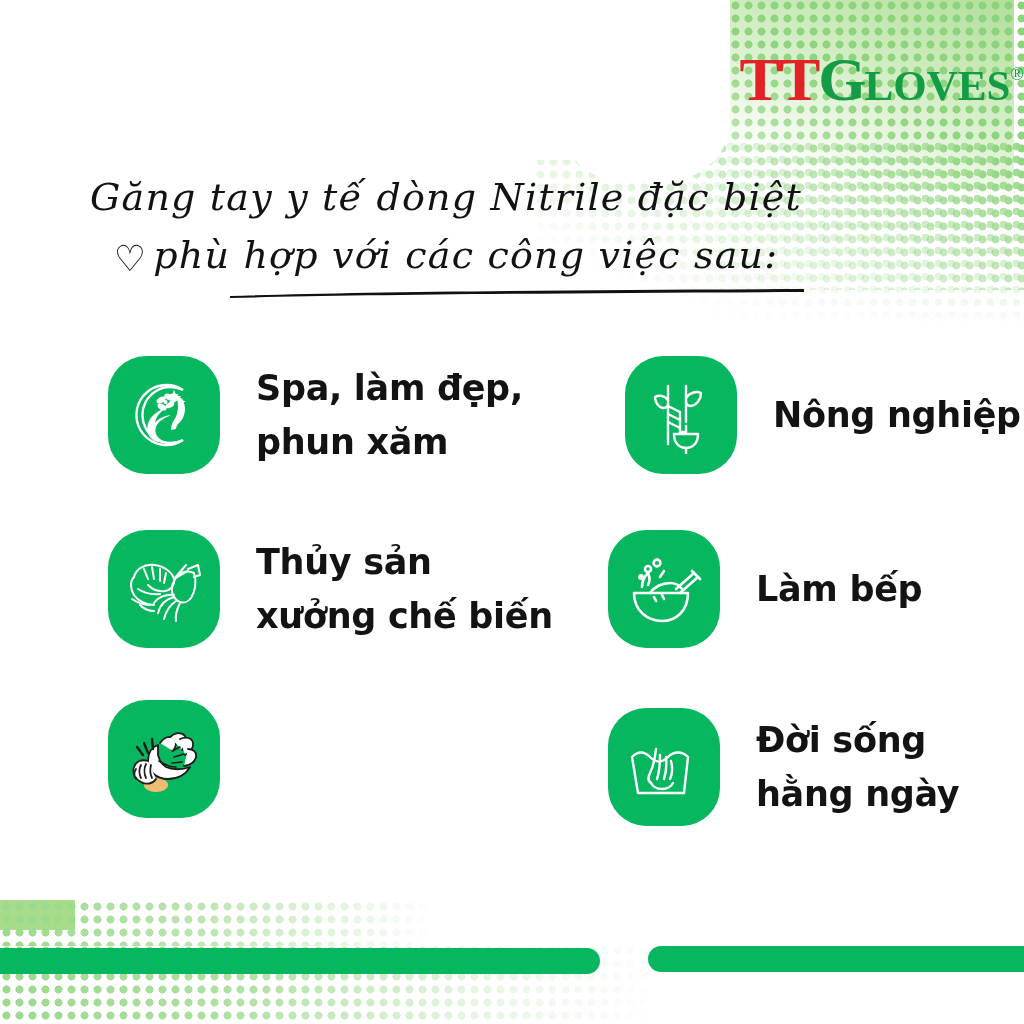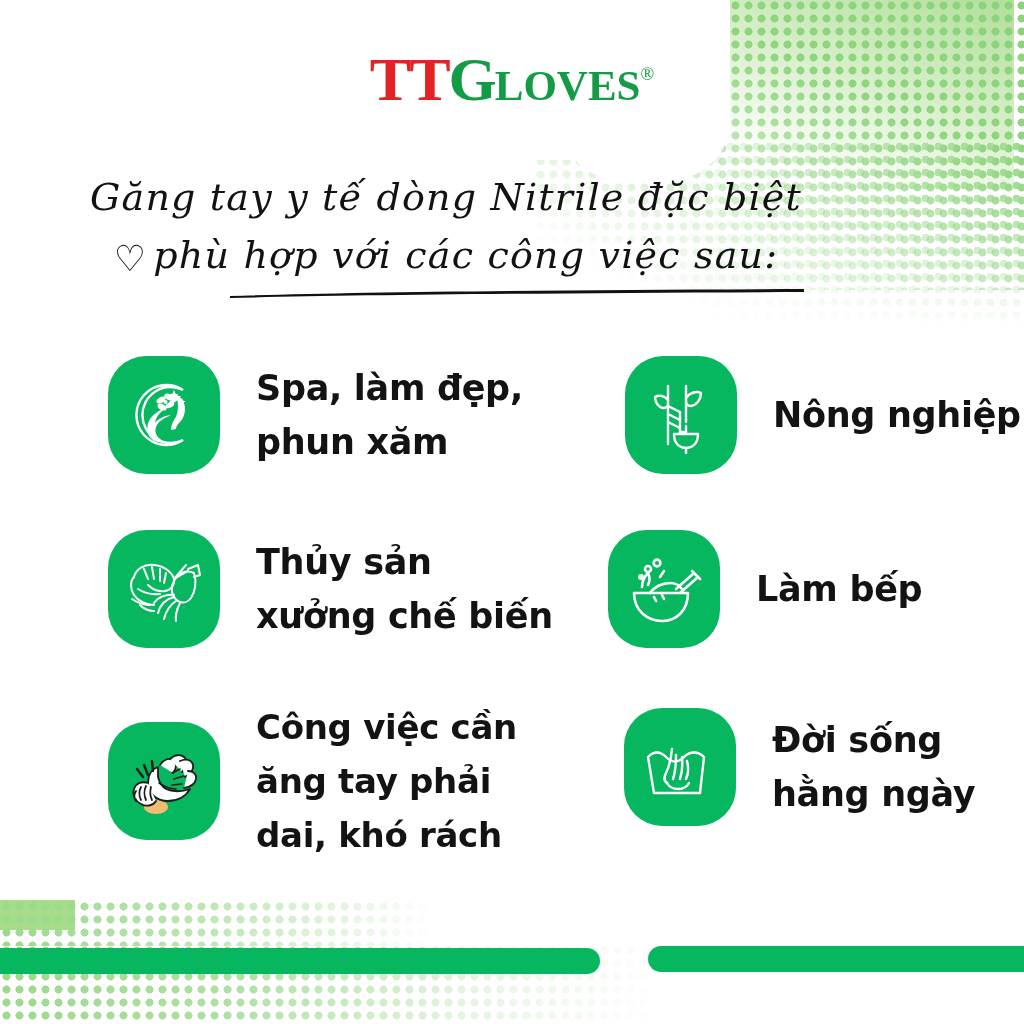--- a/index.html
+++ b/index.html
@@ -119,21 +119,21 @@
     background: #06B75F;
     border-radius: 13px;
   }
 
   
   .logo {
     position: absolute;
     top: 48px;
     left: 0;
     width: 1024px;
-    text-align: center;
+    text-align: right;
     line-height: 1;
     white-space: nowrap;
   }
   .logo-ttg {
     font-family: "Liberation Serif", serif;
     font-weight: bold;
     font-size: 62px;
     letter-spacing: -2px;
   }
   .logo-tt { color: #E32225; }
@@ -379,26 +379,23 @@
             <path d="M30 22 L31 32"></path>
           </g>
           <g stroke="#1c1c1c" stroke-width="1.6" stroke-linecap="round" fill="none">
             <path d="M50 34 L58 30"></path>
             <path d="M52 40 L62 37"></path>
             <path d="M50 46 L60 45"></path>
             <path d="M37 44 c6 4 12 6 17 6"></path>
           </g>
         </svg>
       </div>
-      <div class="cell-label sm">Công việc cần
-ăng tay phải
-dai, khó rách</div>
-    </div>
-
-    <div class="cell" style="left:608px; top:356px;margin-left:16px;">
+    </div>
+
+    <div class="cell" style="left:608px; top:356px;">
       <div class="badge">
         <svg width="80" height="80" viewBox="0 0 80 80" fill="none" stroke="#fff" stroke-width="2.4" stroke-linecap="round" stroke-linejoin="round">
           <path d="M8 30 C14 24 20 24 26 30 C32 36 38 36 44 30 C50 24 58 24 64 30 L60 66 L14 66 Z"></path>
           <path d="M32 22 c-1 10 -3 18 -6 24 c-2 4 -2 8 1 10"></path>
           <path d="M36 28 c0 10 -1 18 -3 24"></path>
           <path d="M42 30 c1 10 0 16 -2 22"></path>
           <path d="M47 34 c2 8 1 14 -1 18"></path>
           <path d="M27 56 c2 4 6 6 11 6 c5 0 9 -2 11 -6"></path>
         </svg>
       </div>

